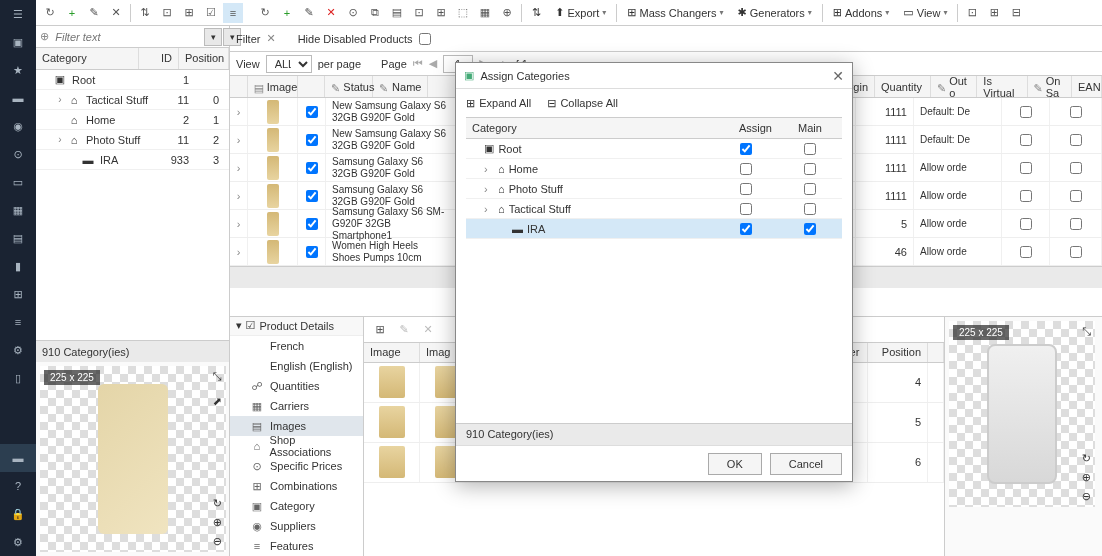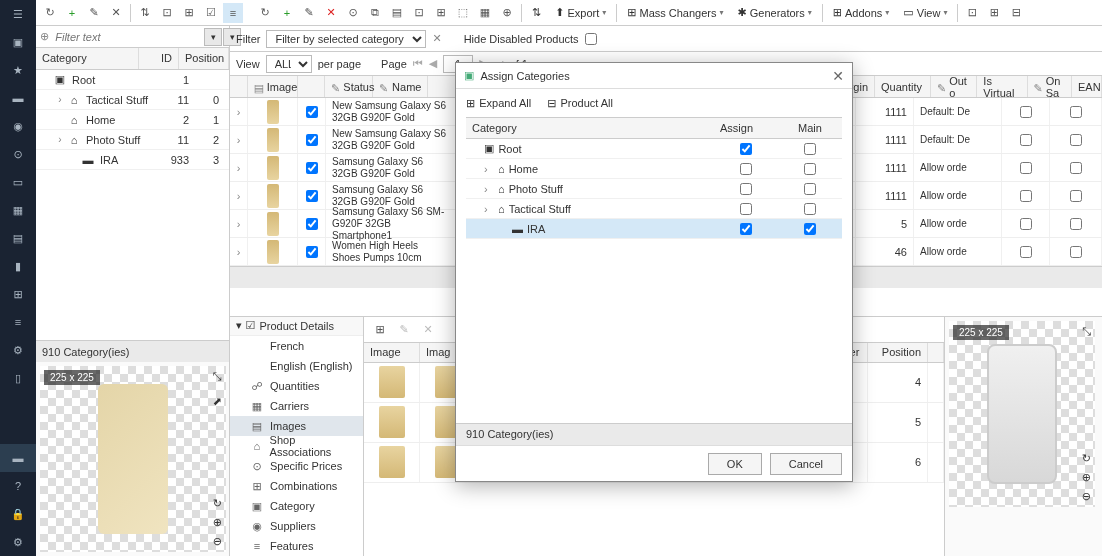--- a/index.html
+++ b/index.html
@@ -267,21 +267,20 @@
             <span>⊕</span>
             <span>⊖</span>
           </div>
         </div>
       </div>
     </div>
 
     <div class="right-area">
       <div class="filter-bar">
         <span>Filter</span>
-        <select class="filter-select"><option>Filter by selected category</option></select>
         <span style="color:#888">✕</span>
         <span style="width:10px"></span>
         <span>Hide Disabled Products</span>
         <input type="checkbox" style="">
       </div>
       <div class="nav-bar">
         <span>View</span>
         <select class="nav-select"><option>ALL</option></select>
         <span>per page</span>
         <span style="width:8px"></span>
@@ -589,27 +588,27 @@
       </div>
     <div class="modal-close">✕</div>
   </div>
   <div class="modal-tb">
     <div style="display:flex;gap:4px;cursor:pointer">
         <span>⊞</span>
         <span>Expand All</span>
       </div>
     <div style="display:flex;gap:4px;cursor:pointer">
         <span>⊟</span>
-        <span>Product All</span>
+        <span>Collapse All</span>
       </div>
   </div>
   <div class="modal-body">
     <div class="mcat-hdr">
       <div style="flex:1">Category</div>
-      <div style="width:64px;text-align:left">Assign</div>
+      <div style="width:64px;text-align:right">Assign</div>
       <div style="width:64px;text-align:center">Main</div>
     </div>
     <div id="modal-rows">
         <div class="mcat-row">
           <div class="mc-cat" style="padding-left:4px">
             <span style="width:10px;color:#888"></span>
             <span>▣</span>
             <span>Root</span>
           </div>
           <div class="mc-asn">

